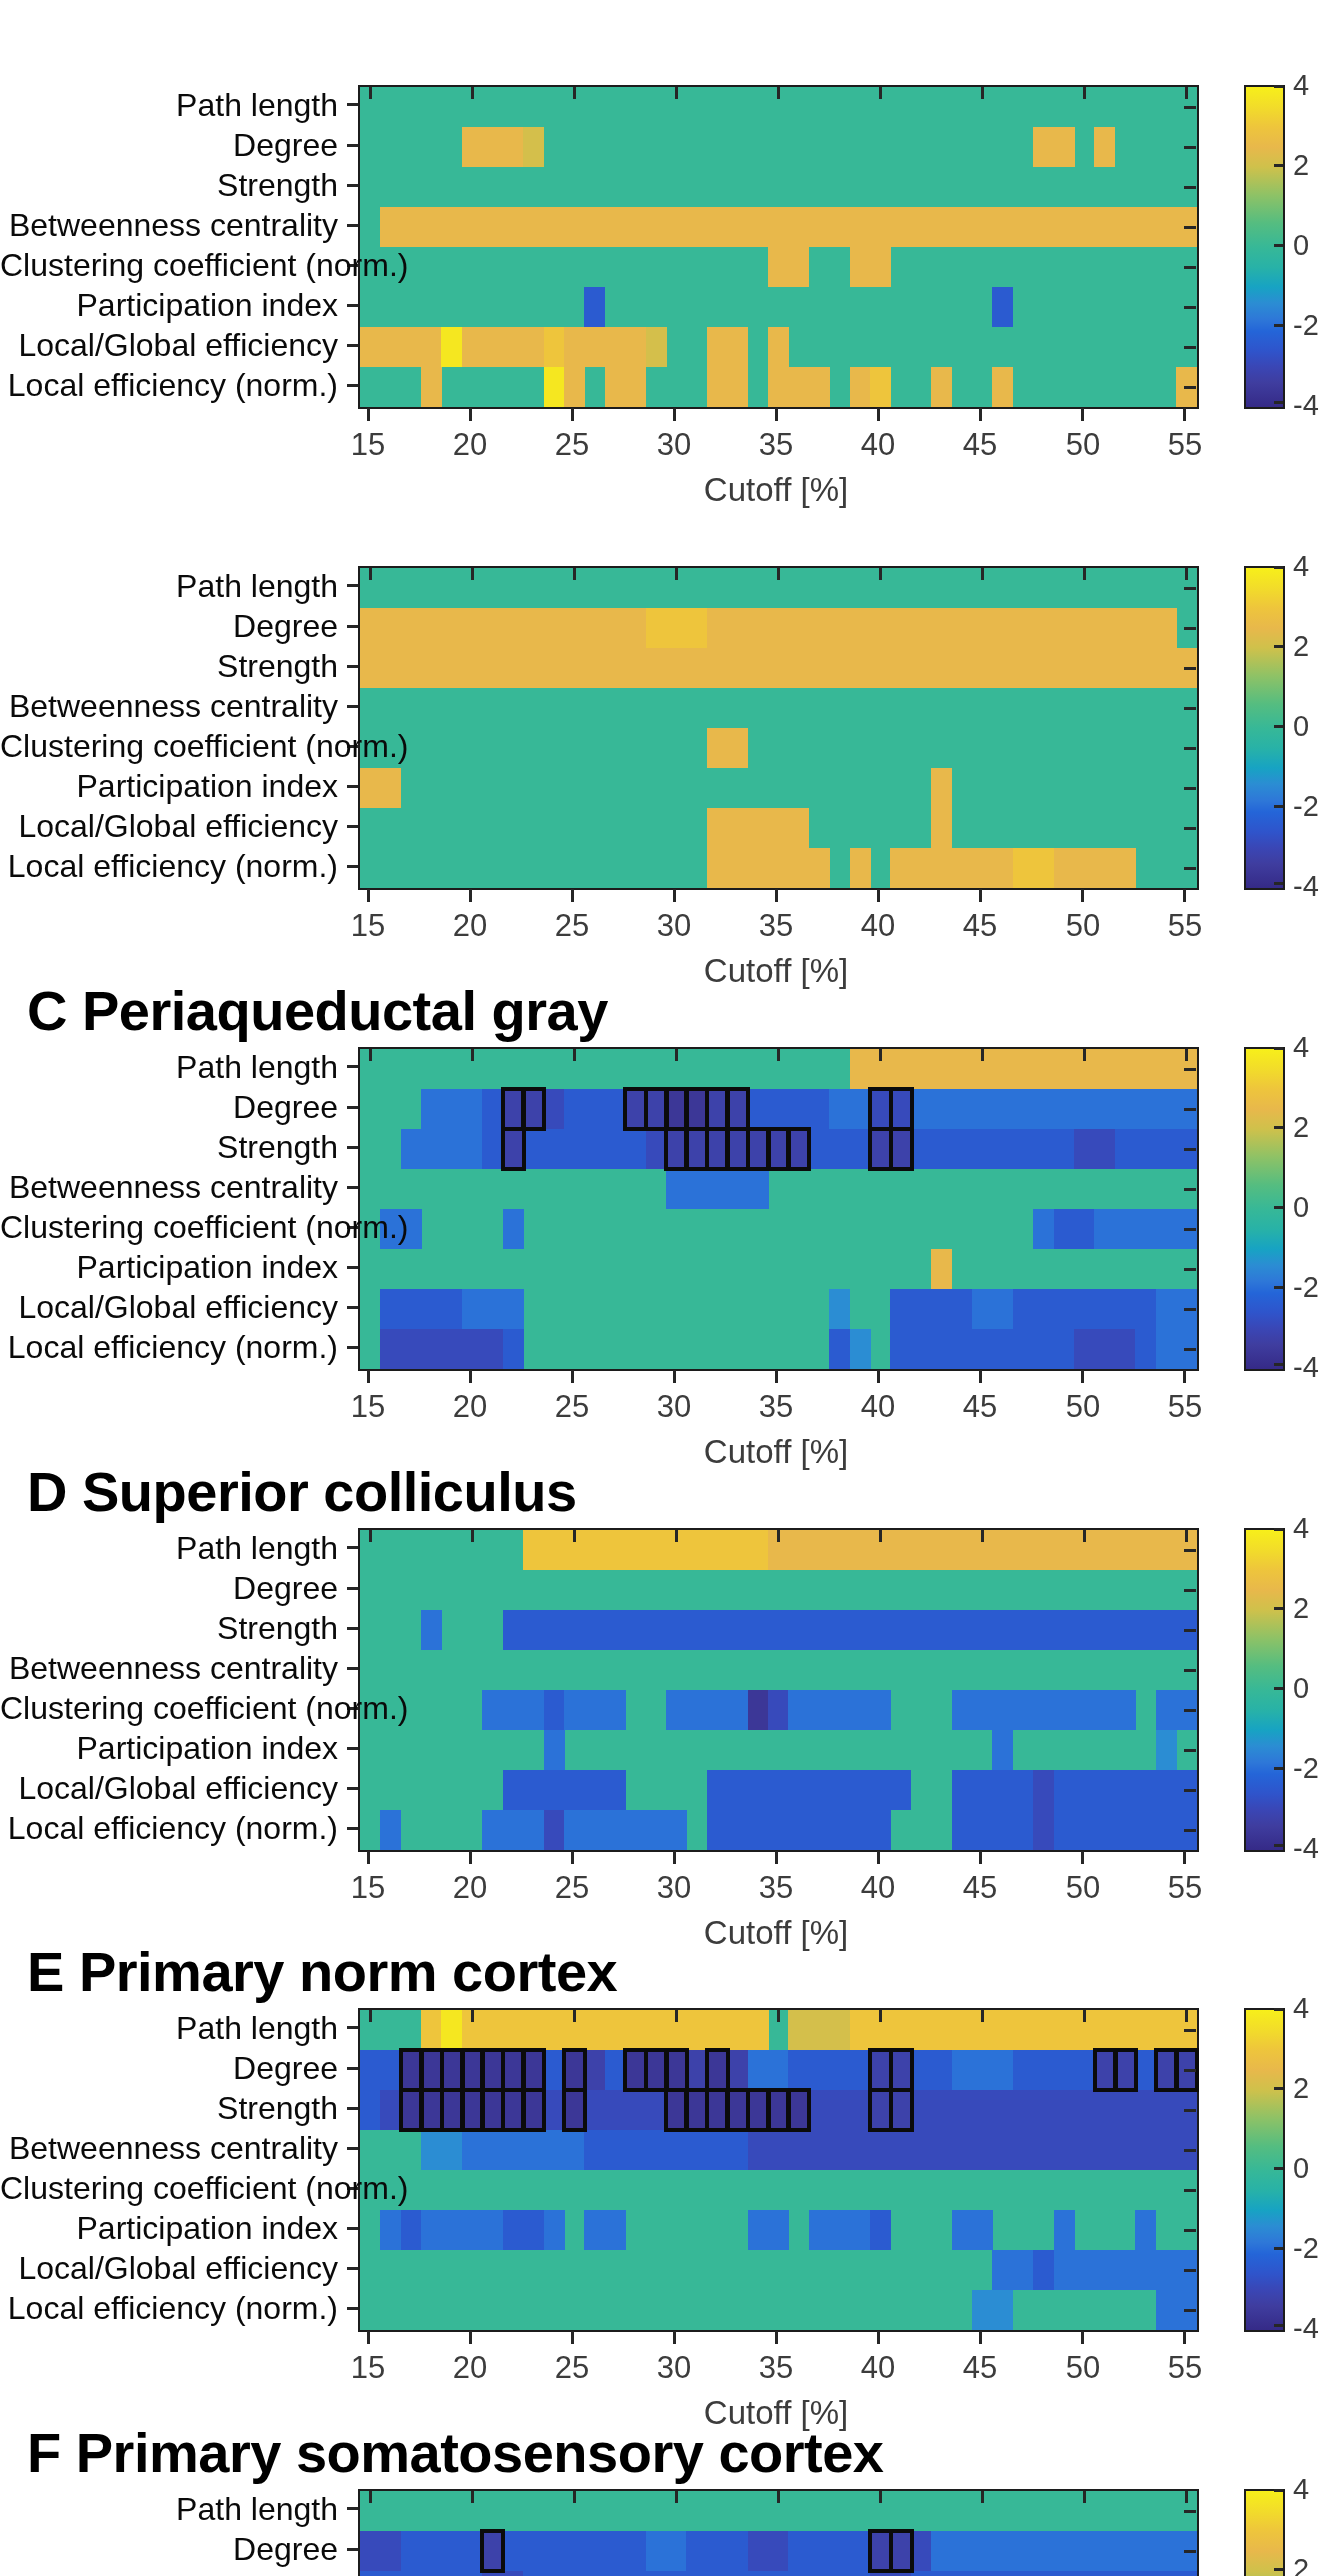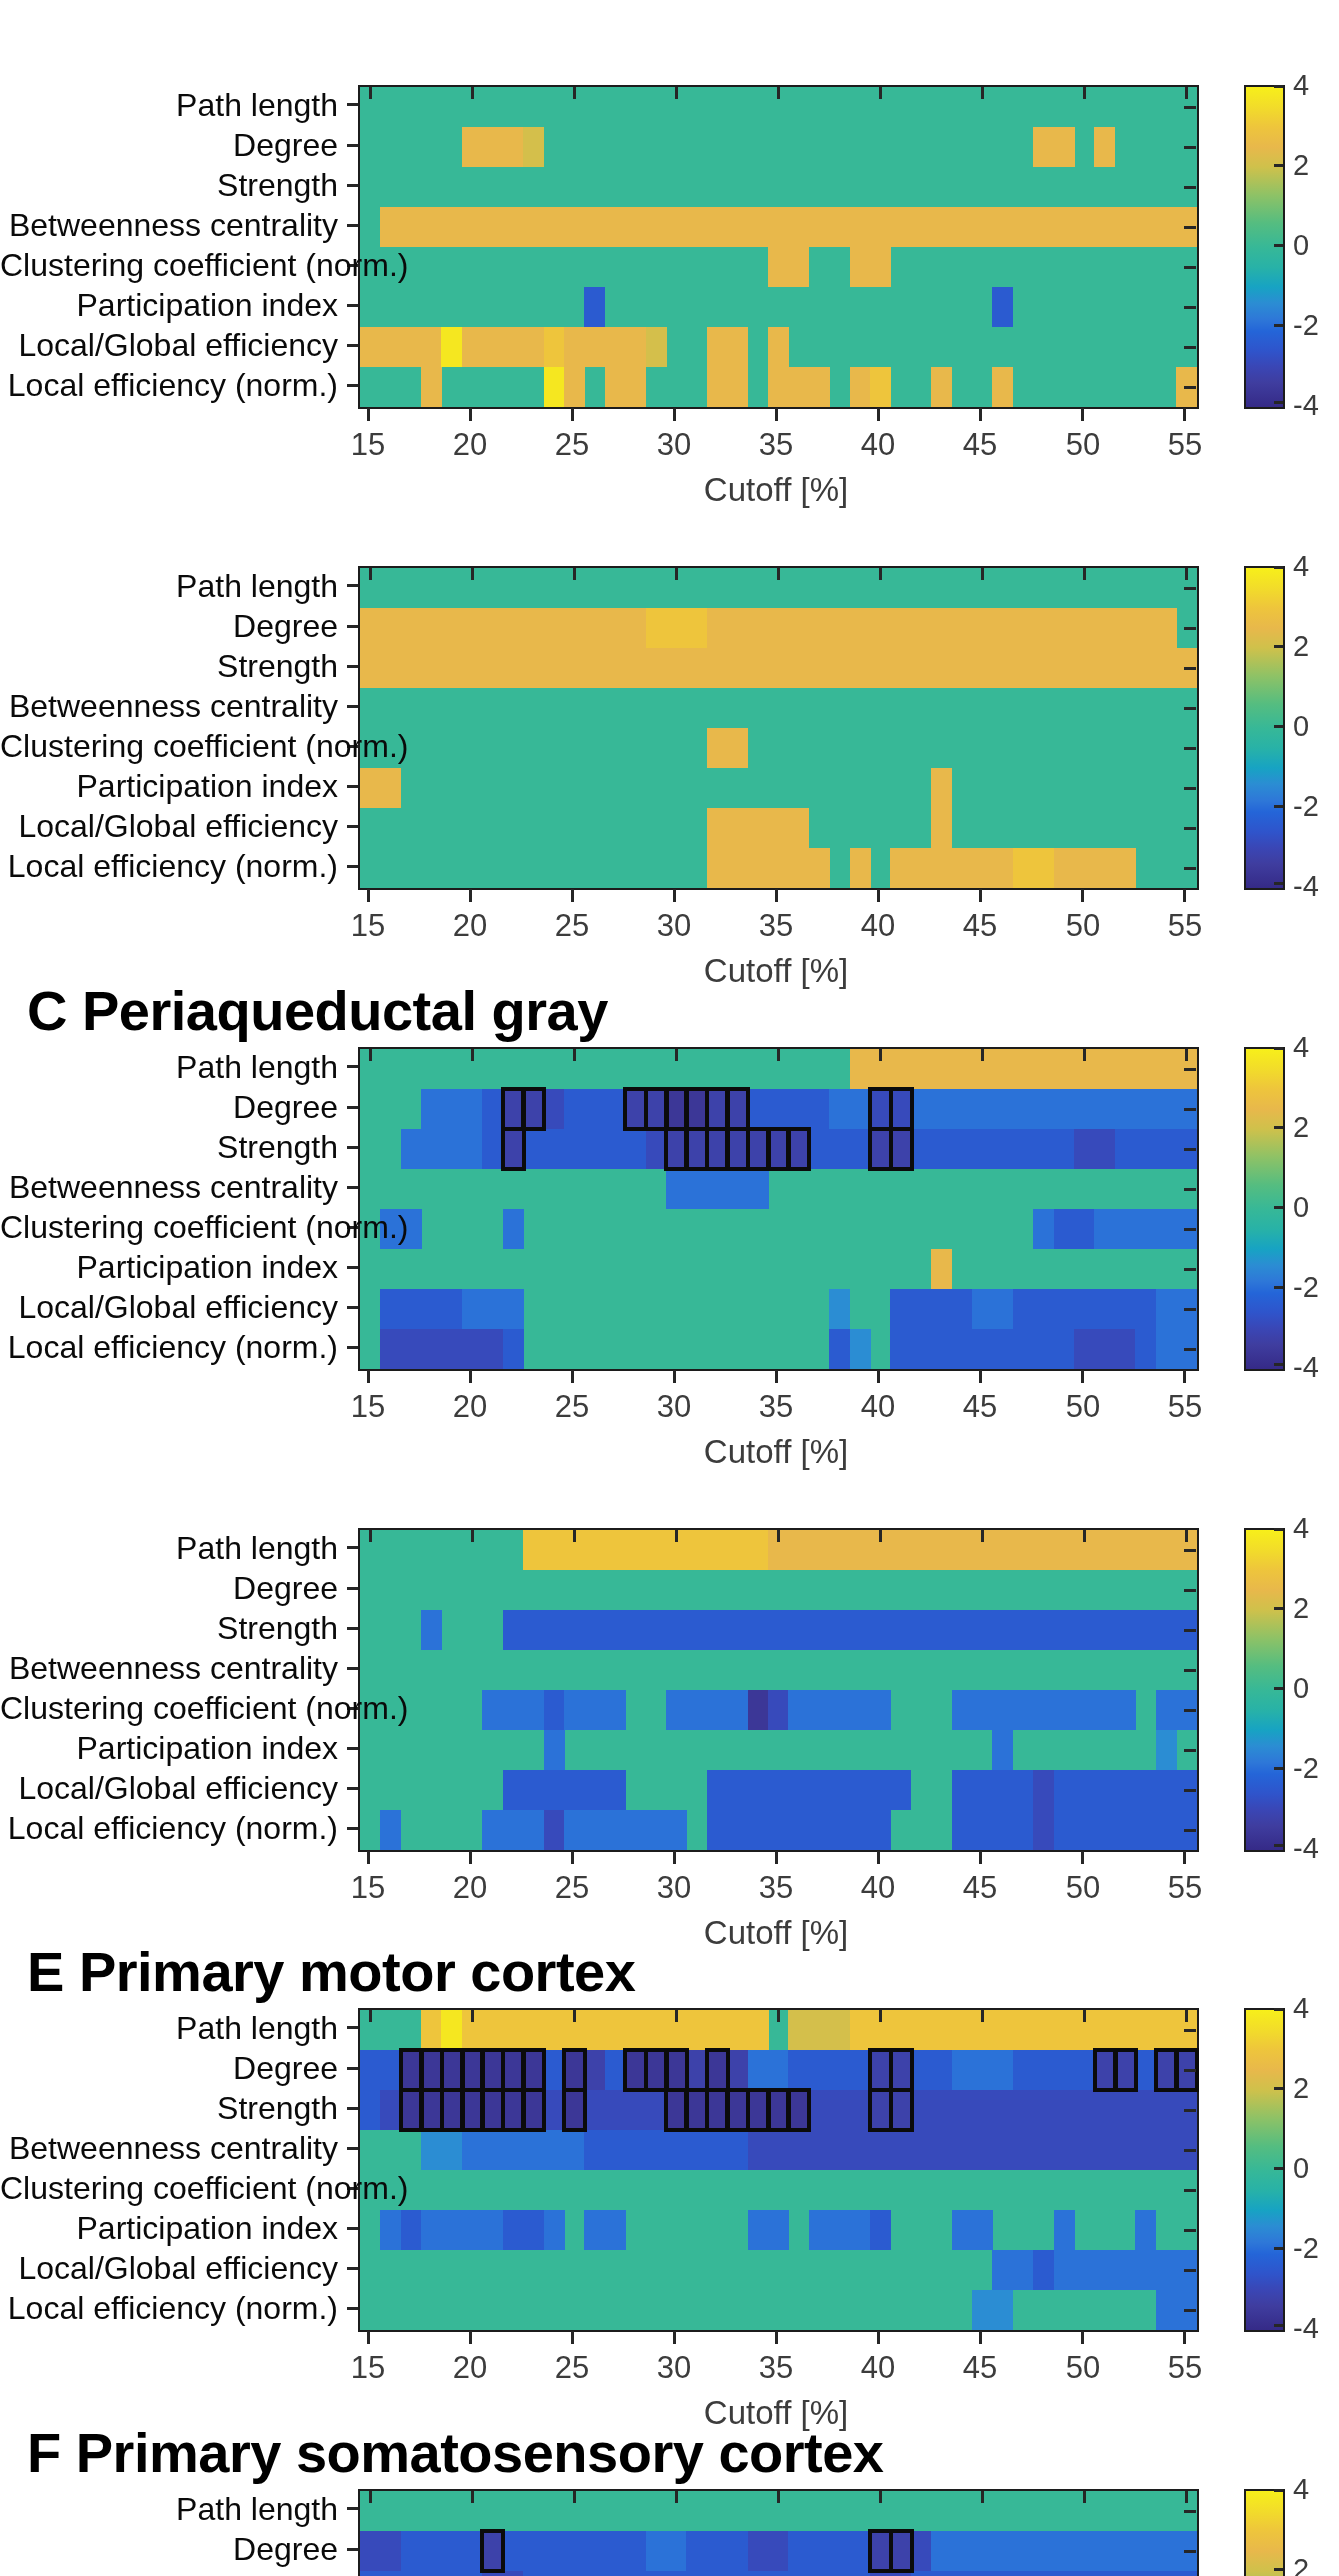--- a/index.html
+++ b/index.html
@@ -596,20 +596,21 @@
       <div class="cbtick" style="left: 1293px; top: 165px;">2</div>
       <div class="cbticknub" style="left: 1274px; top: 244px; width: 9.3px; height: 3.1px;"></div>
       <div class="cbtick" style="left: 1293px; top: 245px;">0</div>
       <div class="cbticknub" style="left: 1274px; top: 324px; width: 9.3px; height: 3.1px;"></div>
       <div class="cbtick" style="left: 1293px; top: 325px;">-2</div>
       <div class="cbticknub" style="left: 1274px; top: 401px; width: 9.3px; height: 3.1px;"></div>
       <div class="cbtick" style="left: 1293px; top: 405px;">-4</div>
       <div class="cbtitle" style="left: 1352px; top: 245px;">T-Values</div>
     </section>
     <section class="panel" style="top: 1443px;">
+      <h2 class="panel-title">D Superior colliculus</h2>
       <div class="plot" style="left: 358px; top: 85px; width: 837px; height: 320px;">
         <div class="cell" style="left: 163px; top: -0.2px; width: 21px; height: 40px; background: rgb(238, 197, 60);"></div>
         <div class="cell" style="left: 184px; top: -0.2px; width: 21px; height: 40px; background: rgb(238, 197, 60);"></div>
         <div class="cell" style="left: 204px; top: -0.2px; width: 21px; height: 40px; background: rgb(238, 197, 60);"></div>
         <div class="cell" style="left: 224px; top: -0.2px; width: 21px; height: 40px; background: rgb(238, 197, 60);"></div>
         <div class="cell" style="left: 245px; top: -0.2px; width: 21px; height: 40px; background: rgb(238, 197, 60);"></div>
         <div class="cell" style="left: 265px; top: -0.2px; width: 21px; height: 40px; background: rgb(238, 197, 60);"></div>
         <div class="cell" style="left: 286px; top: -0.2px; width: 21px; height: 40px; background: rgb(238, 197, 60);"></div>
         <div class="cell" style="left: 306px; top: -0.2px; width: 21px; height: 40px; background: rgb(238, 197, 60);"></div>
         <div class="cell" style="left: 326px; top: -0.2px; width: 21px; height: 40px; background: rgb(238, 197, 60);"></div>
@@ -824,21 +825,21 @@
       <div class="cbtick" style="left: 1293px; top: 165px;">2</div>
       <div class="cbticknub" style="left: 1274px; top: 244px; width: 9.3px; height: 3.1px;"></div>
       <div class="cbtick" style="left: 1293px; top: 245px;">0</div>
       <div class="cbticknub" style="left: 1274px; top: 324px; width: 9.3px; height: 3.1px;"></div>
       <div class="cbtick" style="left: 1293px; top: 325px;">-2</div>
       <div class="cbticknub" style="left: 1274px; top: 401px; width: 9.3px; height: 3.1px;"></div>
       <div class="cbtick" style="left: 1293px; top: 405px;">-4</div>
       <div class="cbtitle" style="left: 1352px; top: 245px;">T-Values</div>
     </section>
     <section class="panel" style="top: 1923px;">
-      <h2 class="panel-title">E Primary motor cortex</h2>
+      <h2 class="panel-title">E Primary norm cortex</h2>
       <div class="plot" style="left: 358px; top: 85px; width: 837px; height: 320px;">
         <div class="cell" style="left: 61px; top: -0.2px; width: 21px; height: 40px; background: rgb(238, 197, 60);"></div>
         <div class="cell" style="left: 81px; top: -0.2px; width: 21px; height: 40px; background: rgb(245, 231, 32);"></div>
         <div class="cell" style="left: 102px; top: -0.2px; width: 21px; height: 40px; background: rgb(238, 197, 60);"></div>
         <div class="cell" style="left: 122px; top: -0.2px; width: 21px; height: 40px; background: rgb(238, 197, 60);"></div>
         <div class="cell" style="left: 143px; top: -0.2px; width: 21px; height: 40px; background: rgb(238, 197, 60);"></div>
         <div class="cell" style="left: 163px; top: -0.2px; width: 21px; height: 40px; background: rgb(238, 197, 60);"></div>
         <div class="cell" style="left: 184px; top: -0.2px; width: 21px; height: 40px; background: rgb(238, 197, 60);"></div>
         <div class="cell" style="left: 204px; top: -0.2px; width: 21px; height: 40px; background: rgb(238, 197, 60);"></div>
         <div class="cell" style="left: 224px; top: -0.2px; width: 21px; height: 40px; background: rgb(238, 197, 60);"></div>

